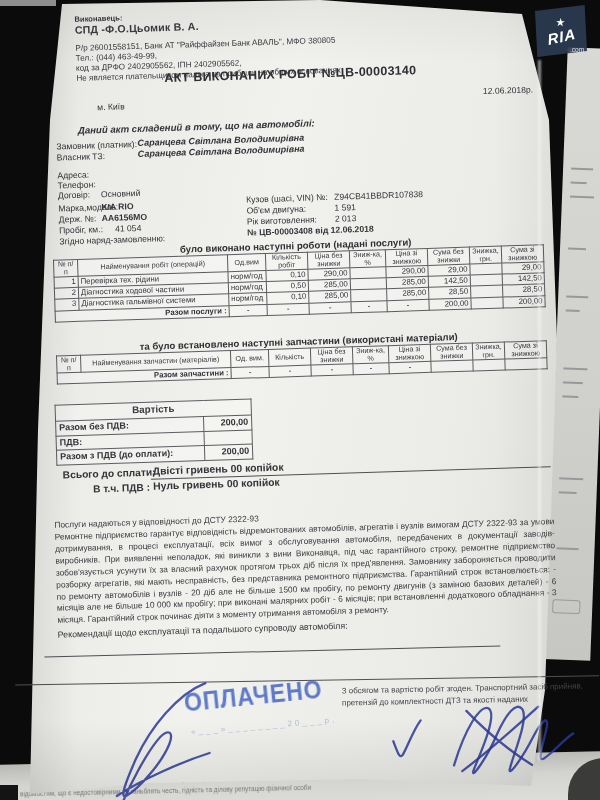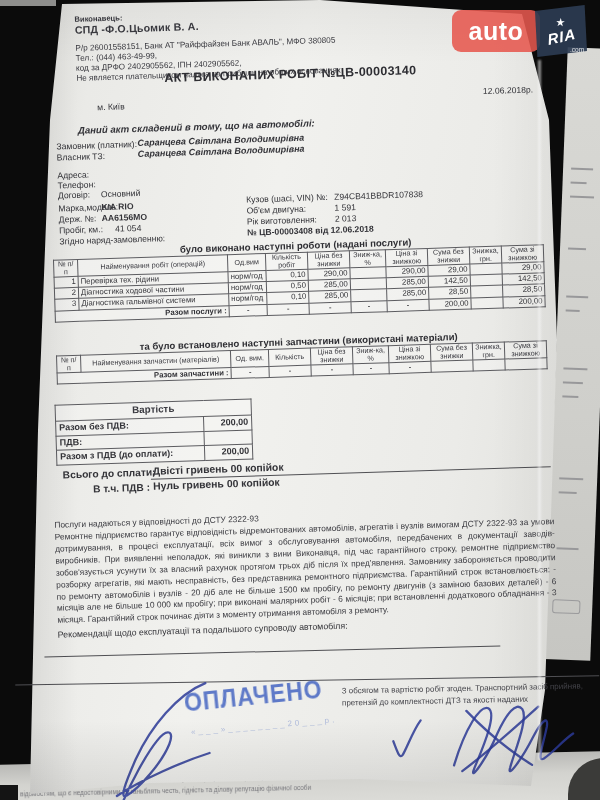--- a/index.html
+++ b/index.html
@@ -325,23 +325,20 @@
       <path d="M12 44 C 16 56, 18 62, 21 58 C 26 50, 32 34, 40 24"></path>
       <path d="M72 70 C 84 34, 100 10, 108 14 C 118 20, 98 60, 92 74 C 86 88, 104 66, 116 40 C 126 20, 136 8, 142 16 C 148 26, 132 60, 128 74 C 124 86, 140 66, 152 44 C 160 30, 168 22, 166 34 C 162 52, 154 70, 162 66 C 172 60, 182 48, 192 42"></path>
       <path d="M86 16 C 104 36, 126 56, 150 72 M158 14 C 132 36, 106 58, 80 76"></path>
     </svg>
   </div>
 
   <div class="abs paper-shade"></div>
   <div class="abs corner-bl"></div>
 
   <div class="abs wm">
-    <div class="wm-red">
-      <span>auto</span>
-    </div>
     <div class="wm-blue">
       <div class="star">★</div>
       <div class="ria">RIA</div>
     </div>
     <div class="wm-com">.com</div>
   </div>
 
 </div>
 
 </body></html>

